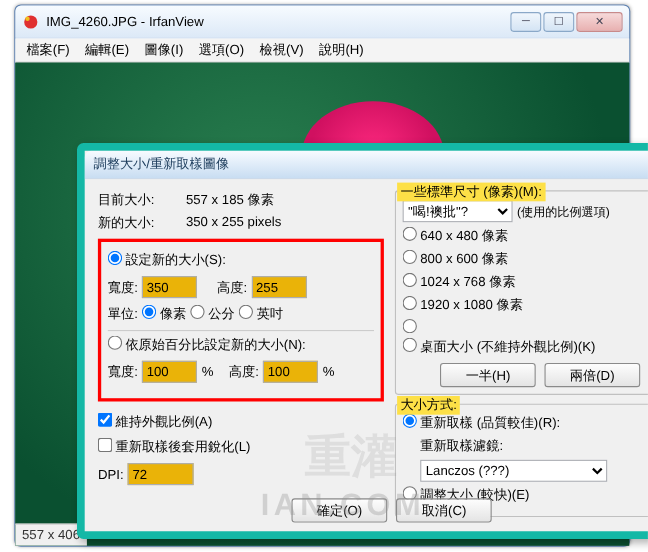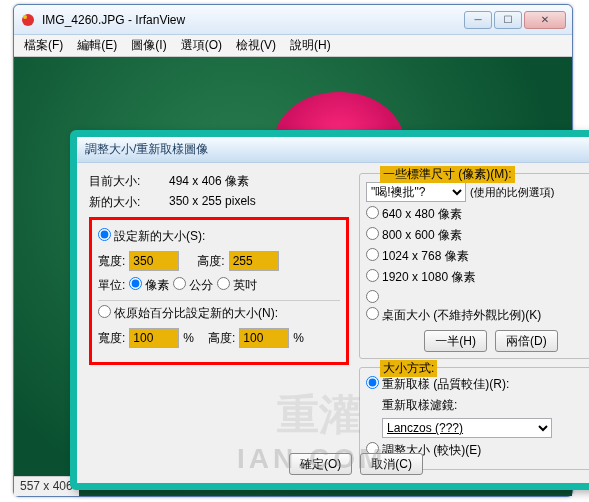--- a/index.html
+++ b/index.html
@@ -36,27 +36,27 @@
 .info-row .lbl { width: 80px; }
 
 .redbox { border: 3px solid #f00; padding: 8px 6px; margin-top: 6px; }
 .row { display: flex; align-items: center; margin-bottom: 6px; gap: 4px; }
 .row input[type=text] { width: 50px; height: 20px; border: 1px solid #abadb3; padding: 1px 3px; background: #eab308; }
 .row input[type=text].wide { width: 60px; }
 input[type=radio], input[type=checkbox] { margin-right: 3px; vertical-align: middle; }
 label { display: inline-flex; align-items: flex-start; }
 
 .group { border: 1px solid #c0c0c0; border-radius: 3px; padding: 8px 6px 6px; margin-bottom: 8px; position: relative; }
-.group-title { position: absolute; top: -8px; left: 20px; background: #eab308; padding: 0 3px; }
+.group-title { position: absolute; top: -8px; left: 1px; background: #fde047; padding: 0 3px; }
 .group .row { margin-bottom: 4px; }
 
 select { width: 100px; height: 20px; border: 1px solid #abadb3; background: #fff; }
-select.wide { width: 170px; text-decoration: underline; }
-
-.btn { height: 22px; padding: 0 10px; border: 1px solid #8a8a8a; border-radius: 3px; background: linear-gradient(#fdfdfd,#e4e4e4); cursor: pointer; }
+select.wide { width: 170px; }
+
+.btn { height: 22px; padding: 0 22px; border: 1px solid #8a8a8a; border-radius: 3px; background: linear-gradient(#fdfdfd,#e4e4e4); cursor: pointer; }
 .btn-row { display: flex; gap: 8px; justify-content: center; margin-top: 6px; }
 
 .watermark { position: absolute; bottom: 8px; left: 160px; font-size: 28px; color: rgba(150,150,150,0.35); font-weight: bold; letter-spacing: 4px; pointer-events: none; }
 .watermark2 { position: absolute; bottom: 40px; left: 200px; font-size: 42px; color: rgba(150,150,150,0.2); font-weight: bold; pointer-events: none; }
 </style>
 </head>
 <body>
 
 <div class="window">
   <div class="titlebar">
@@ -88,21 +88,21 @@
 
 <div class="dialog">
   <div class="dialog-title">
     <span>調整大小/重新取樣圖像</span>
     <div class="dialog-close">✕</div>
   </div>
   <div class="dialog-body">
     <div class="col-left">
       <div class="info-row">
           <span class="lbl">目前大小:</span>
-          <span>494 x 406 像素</span>
+          <span>557 x 185 像素</span>
         </div>
       <div class="info-row">
           <span class="lbl">新的大小:</span>
           <span>350 x 255 pixels</span>
         </div>
 
       <div class="redbox">
         <div class="row">
             <label>
               <input type="radio" checked="" style="">
@@ -142,20 +142,38 @@
           <span>寬度:</span>
           <input type="text" value="100" style="">
           <span>%</span>
           <span style="width:6px"></span>
           <span>高度:</span>
           <input type="text" value="100" style="">
           <span>%</span>
         </div>
       </div>
 
+      <div style="margin-top:10px">
+        <div class="row">
+            <label>
+              <input type="checkbox" checked="" style="">
+              <span>維持外觀比例(A)</span>
+            </label>
+          </div>
+        <div class="row">
+            <label>
+              <input type="checkbox" style="">
+              <span>重新取樣後套用銳化(L)</span>
+            </label>
+          </div>
+        <div class="row">
+          <span>DPI:</span>
+          <input type="text" class="wide" value="72" style="">
+        </div>
+      </div>
     </div>
 
     <div class="col-right">
       <div class="group">
         <div class="group-title">一些標準尺寸 (像素)(M):</div>
         <div class="row">
           <select><option>"喝!襖批"?</option></select>
           <span style="font-size:11px">(使用的比例選項)</span>
         </div>
         <div class="row">

